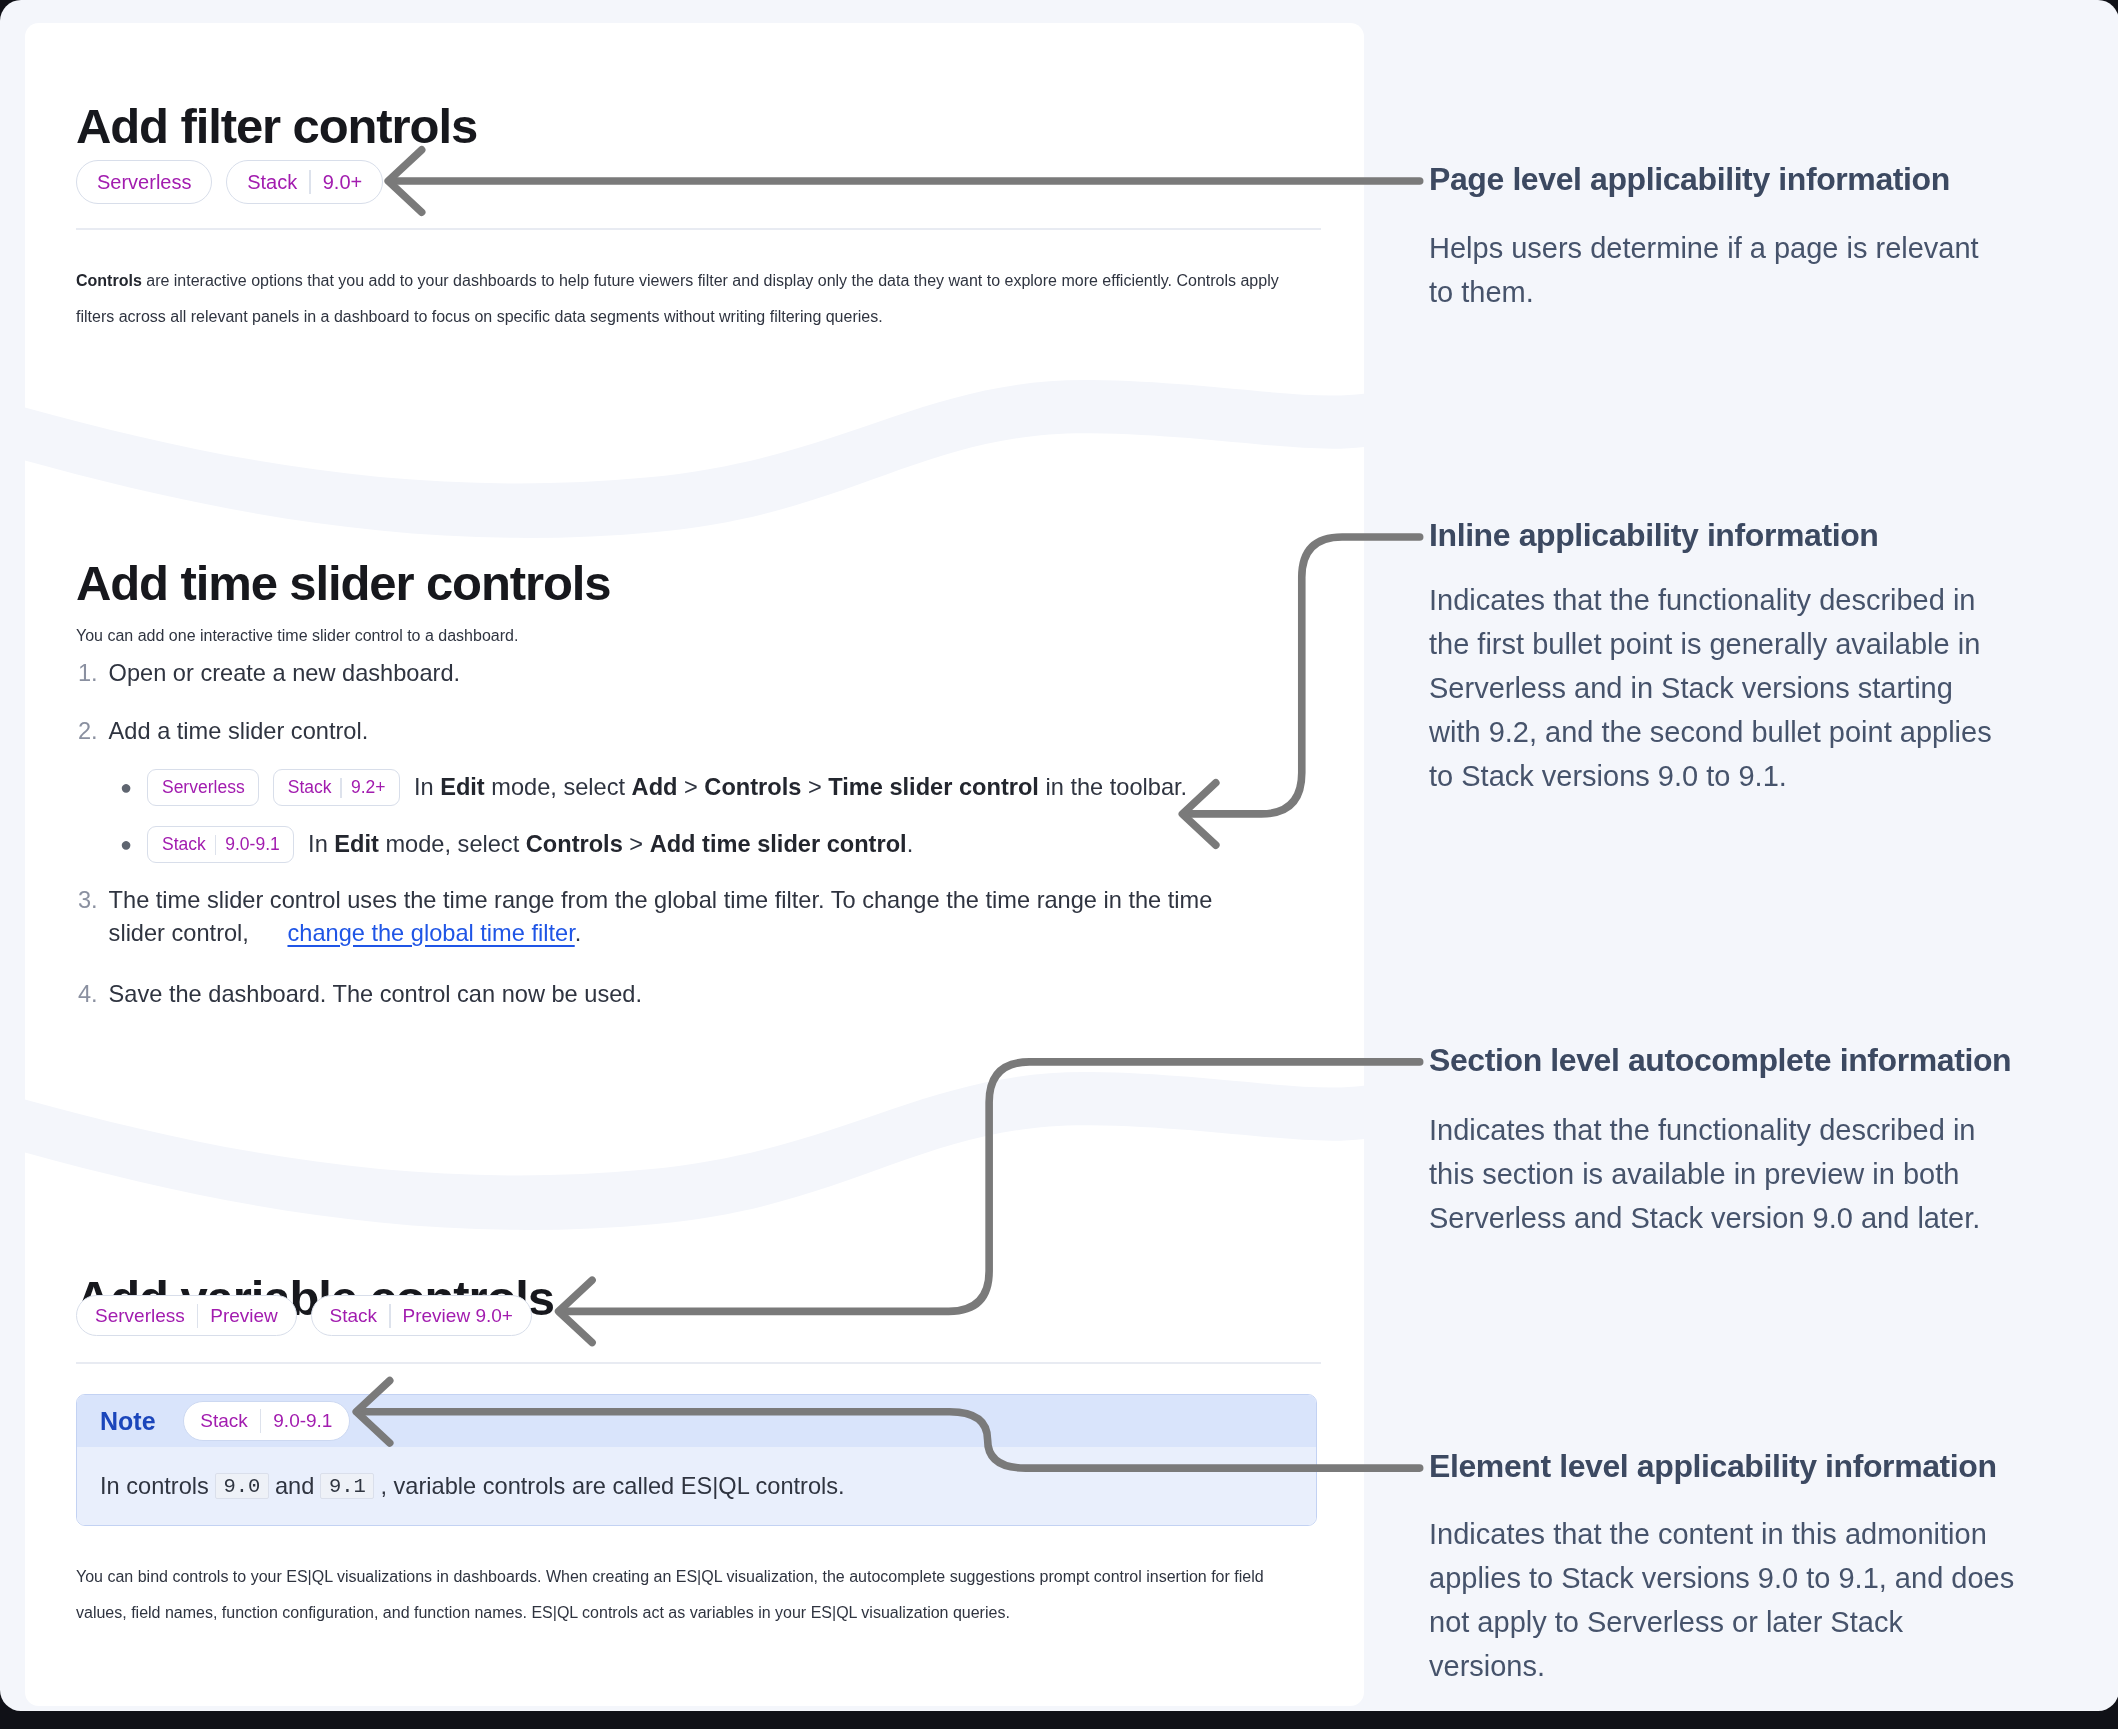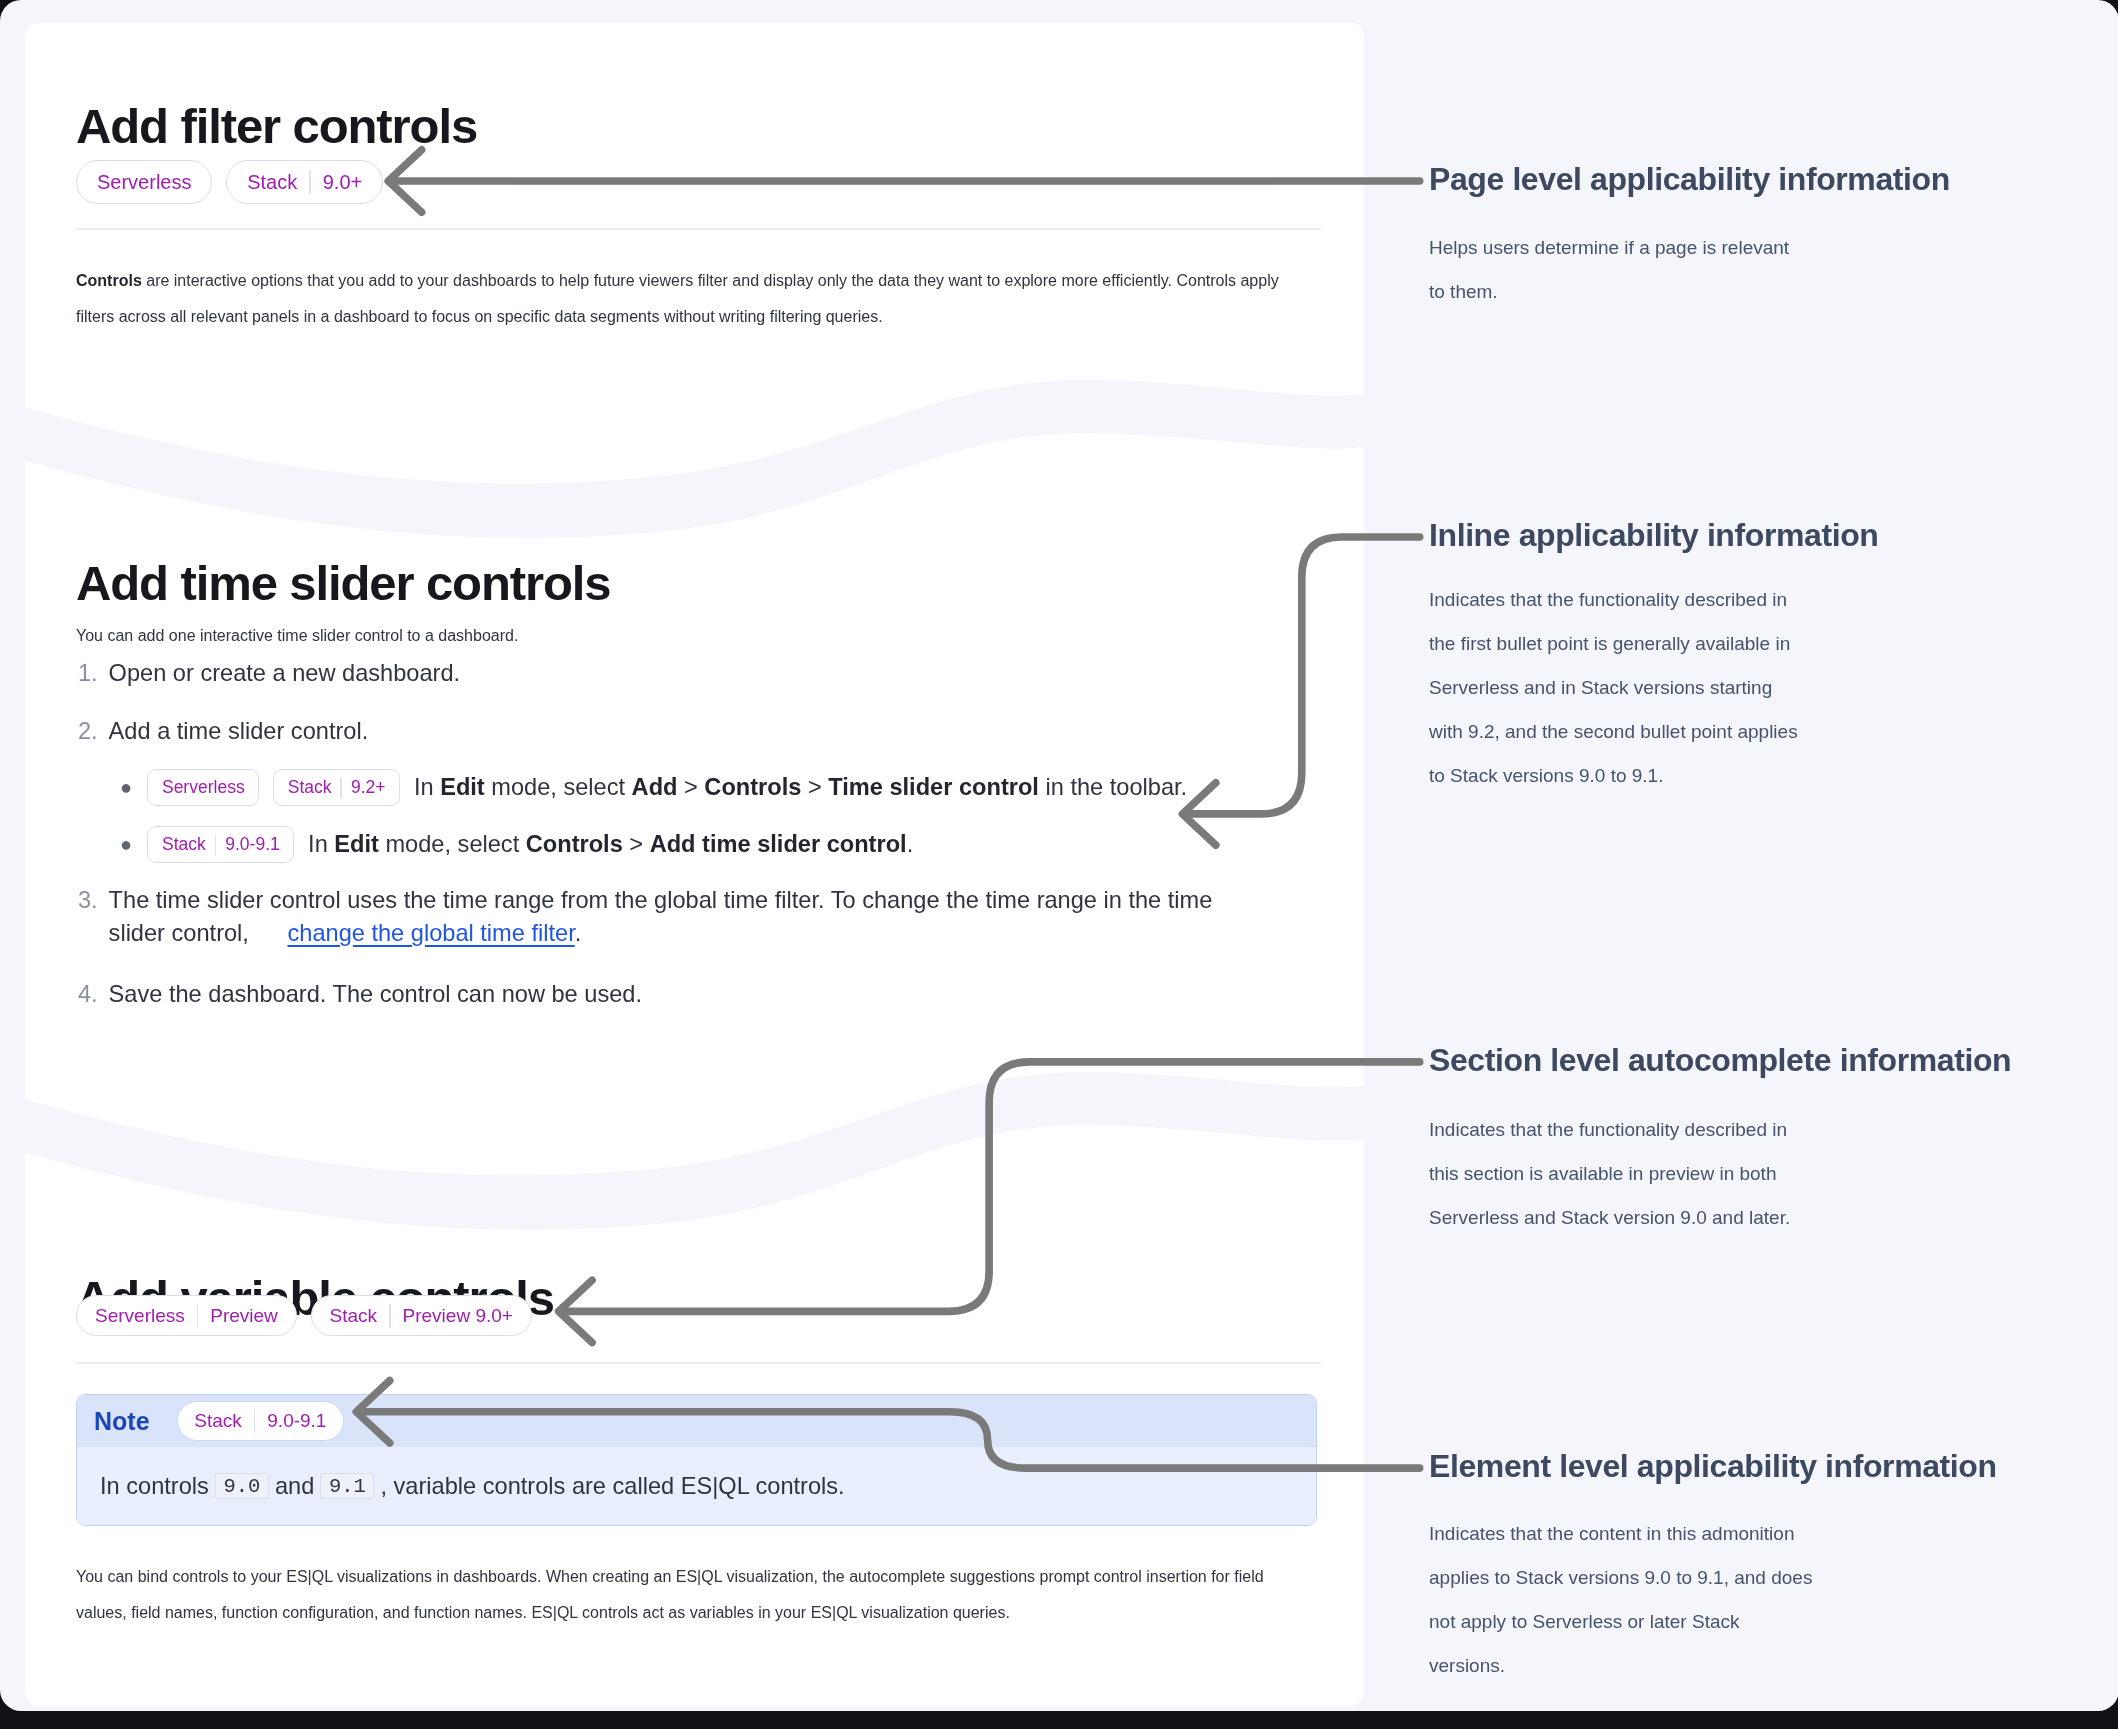--- a/index.html
+++ b/index.html
@@ -54,28 +54,28 @@
 
   .bulrow{position:absolute;left:120px;display:flex;align-items:center;gap:13.7px;height:41px;font-size:23.6px;color:#2f3440;z-index:2;white-space:nowrap;}
   #bullet1{top:767px;}
   #bullet2{top:824px;}
   .dot{color:#5f6570;font-size:20px;margin-right:1.5px;}
 
   .link{color:#1f55e6;text-decoration:underline;text-underline-offset:3.8px;cursor:pointer;margin-left:32px;}
 
   
   .note{position:absolute;left:76px;top:1394px;width:1241px;border-radius:9px;overflow:hidden;border:1.5px solid #c3d2f3;z-index:2;}
-  .note-head{height:52px;background:#d9e4fb;display:flex;align-items:center;gap:27px;padding:0 17px;}
+  .note-head{height:52px;background:#d9e4fb;display:flex;align-items:center;gap:27px;padding:0 23px;}
   .note-label{font-size:25px;font-weight:700;color:#1b46bb;}
   .note-body{height:78px;background:#e9effc;display:flex;align-items:center;padding:0 23px;font-size:23.6px;color:#2f3440;}
   .code{background:#eef1f7;border:1.5px solid #dadfeb;border-radius:2px;padding:0.8px 7.6px;font-family:"Liberation Mono",monospace;font-size:20.5px;color:#2f3540;margin:0 6px;}
 
   
   .ann-title{position:absolute;left:1429px;font-size:32px;font-weight:700;letter-spacing:-0.4px;color:#3c4961;white-space:nowrap;z-index:2;}
-  .ann-body{position:absolute;left:1429px;font-size:19px;line-height:44px;color:#46536b;white-space:pre-line;z-index:2;}
+  .ann-body{position:absolute;left:1429px;font-size:29px;line-height:44px;color:#46536b;white-space:pre-line;z-index:2;}
   #ann1-title{top:161px;}  #ann1-body{top:226px;}
   #ann2-title{top:517px;}  #ann2-body{top:578px;}
   #ann3-title{top:1042px;} #ann3-body{top:1108px;}
   #ann4-title{top:1448px;} #ann4-body{top:1512px;}
 </style>
 </head>
 <body>
 
 <div class="page">
 

